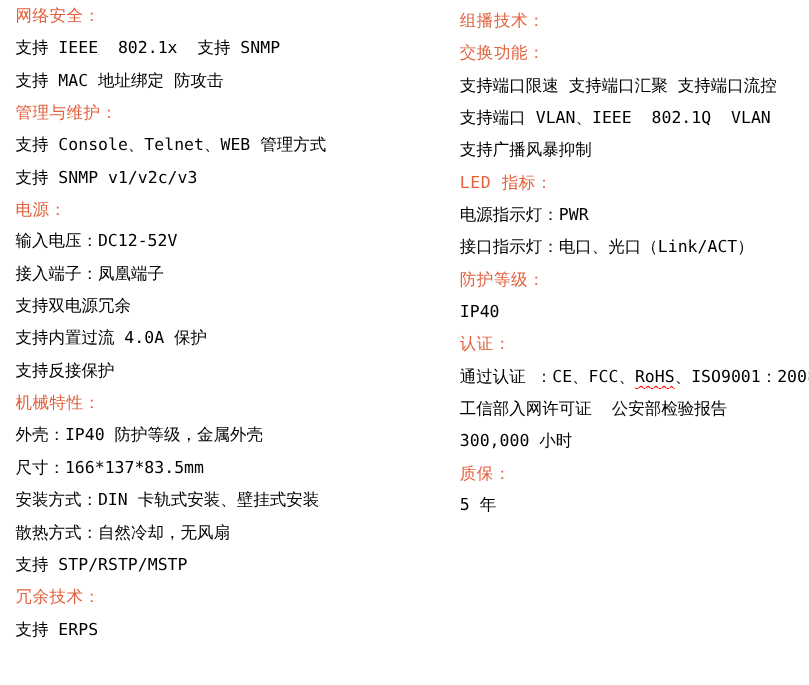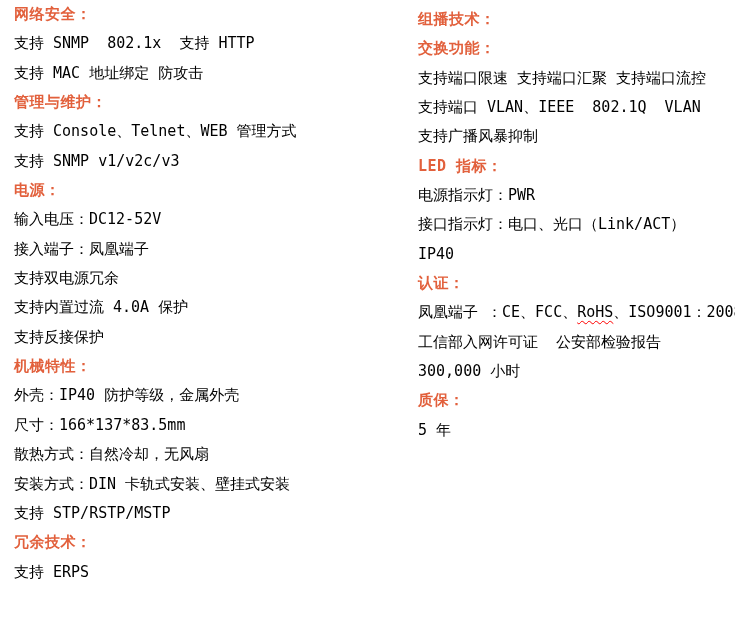--- a/index.html
+++ b/index.html
@@ -16,68 +16,69 @@
   .spec-col.left{left:14px;width:400px;}
   .spec-col.right{left:418px;top:5px;width:312px;}
   .line{
     height:29.35px;
     line-height:29.35px;
     white-space:pre;
     overflow:visible;
   }
   .line.heading{
     color:var(--heading-color,#E2603C);
-    font-weight:bold;
+    font-weight:normal;
     letter-spacing:0.5px;
   }
   .line.body{color:var(--body-color,#000000);}
   .misspelled{
     text-decoration-line:underline;
     text-decoration-style:wavy;
     text-decoration-color:var(--spellcheck-color,#FF0000);
     text-decoration-thickness:1px;
     text-underline-offset:3px;
   }
 </style>
 </head>
 <body>
 
 <div class="page" style="background: rgb(255, 255, 255);">
   <div class="spec-col left">
       <div class="line heading">网络安全：</div>
-      <div class="line body">支持 SNMP  802.1x  支持 HTTP</div>
+      <div class="line body">支持 IEEE  802.1x  支持 SNMP</div>
       <div class="line body">支持 MAC 地址绑定 防攻击</div>
       <div class="line heading">管理与维护：</div>
       <div class="line body">支持 Console、Telnet、WEB 管理方式</div>
       <div class="line body">支持 SNMP v1/v2c/v3</div>
       <div class="line heading">电源：</div>
       <div class="line body">输入电压：DC12-52V</div>
       <div class="line body">接入端子：凤凰端子</div>
       <div class="line body">支持双电源冗余</div>
       <div class="line body">支持内置过流 4.0A 保护</div>
       <div class="line body">支持反接保护</div>
       <div class="line heading">机械特性：</div>
       <div class="line body">外壳：IP40 防护等级，金属外壳</div>
       <div class="line body">尺寸：166*137*83.5mm</div>
+      <div class="line body">安装方式：DIN 卡轨式安装、壁挂式安装</div>
       <div class="line body">散热方式：自然冷却，无风扇</div>
-      <div class="line body">安装方式：DIN 卡轨式安装、壁挂式安装</div>
       <div class="line body">支持 STP/RSTP/MSTP</div>
       <div class="line heading">冗余技术：</div>
       <div class="line body">支持 ERPS</div>
     </div>
   <div class="spec-col right">
       <div class="line heading">组播技术：</div>
       <div class="line heading">交换功能：</div>
       <div class="line body">支持端口限速 支持端口汇聚 支持端口流控</div>
       <div class="line body">支持端口 VLAN、IEEE  802.1Q  VLAN</div>
       <div class="line body">支持广播风暴抑制</div>
       <div class="line heading">LED 指标：</div>
       <div class="line body">电源指示灯：PWR</div>
       <div class="line body">接口指示灯：电口、光口（Link/ACT）</div>
+      <div class="line heading">防护等级：</div>
       <div class="line body">IP40</div>
       <div class="line heading">认证：</div>
-      <div class="line body"><span>凤凰端子 ：CE、FCC、</span><span class="misspelled">RoHS</span><span>、ISO9001：2008</span></div>
+      <div class="line body"><span>通过认证 ：CE、FCC、</span><span class="misspelled">RoHS</span><span>、ISO9001：2008</span></div>
       <div class="line body">工信部入网许可证  公安部检验报告</div>
       <div class="line body">300,000 小时</div>
       <div class="line heading">质保：</div>
       <div class="line body">5 年</div>
     </div>
 </div>
 
 </body></html>

